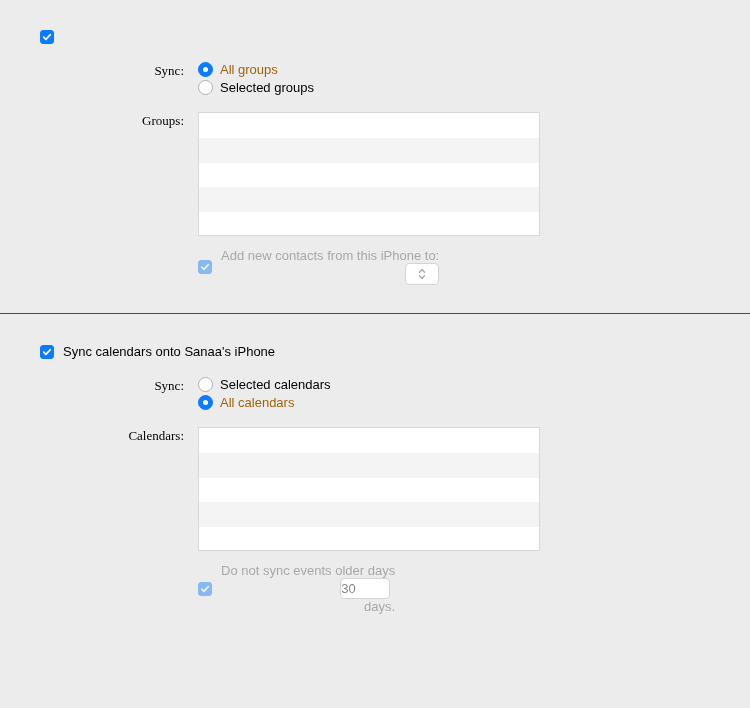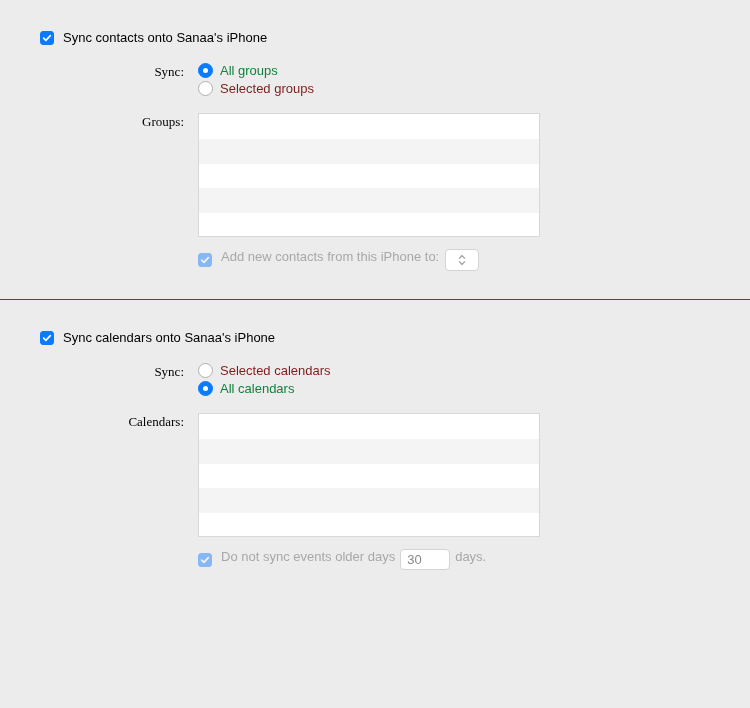--- a/index.html
+++ b/index.html
@@ -98,24 +98,24 @@
     }
     .radio.selected::after {
       content: "";
       width: 5px;
       height: 5px;
       border-radius: 50%;
       background: #fff;
     }
     .radio-label {
       font-size: 13px;
-      color: #15803d;
+      color: #a16207;
     }
     .radio-label.disabled {
-      color: #7f1d1d;
+      color: #000000;
     }
     .listbox {
       width: 342px;
       height: 124px;
       border: 1px solid #d8d8d8;
       background: #fff;
       overflow: hidden;
     }
     .listbox .stripe {
       height: 24.8px;
@@ -147,45 +147,45 @@
     }
     .num-input {
       display: inline-block;
       width: 50px;
       height: 21px;
       border: 1px solid #d4d4d4;
       border-radius: 4px;
       background: #fff;
       margin: 0 5px;
       text-align: left;
-      padding: 1px 6px;
+      padding: 1px 0;
       font-size: 13px;
       color: #888;
       line-height: 18px;
     }
     .sub-row-content {
       display: flex;
-      align-items: flex-start;
+      align-items: flex-end;
       flex-wrap: wrap;
+      flex-direction: column;
     }
     .groups-row {
       margin-top: 14px;
     }
   </style>
 </head>
 <body>
 
 <div class="section">
   <div class="section-header">
     <span class="checkbox checked">
       <svg viewBox="0 0 12 12">
           <path d="M2 6.2 L4.7 8.8 L10 3.2" stroke="#fff" stroke-width="2" fill="none" stroke-linecap="round" stroke-linejoin="round"></path>
         </svg>
     </span>
-    <span class="section-title">Sync contacts onto Sanaa's iPhone</span>
   </div>
 
   <div class="row">
     <div class="row-label">Sync:</div>
     <div class="row-content">
       <div class="radio-option">
         <span class="radio selected"></span>
         <span class="radio-label">All groups</span>
       </div>
       <div class="radio-option">

